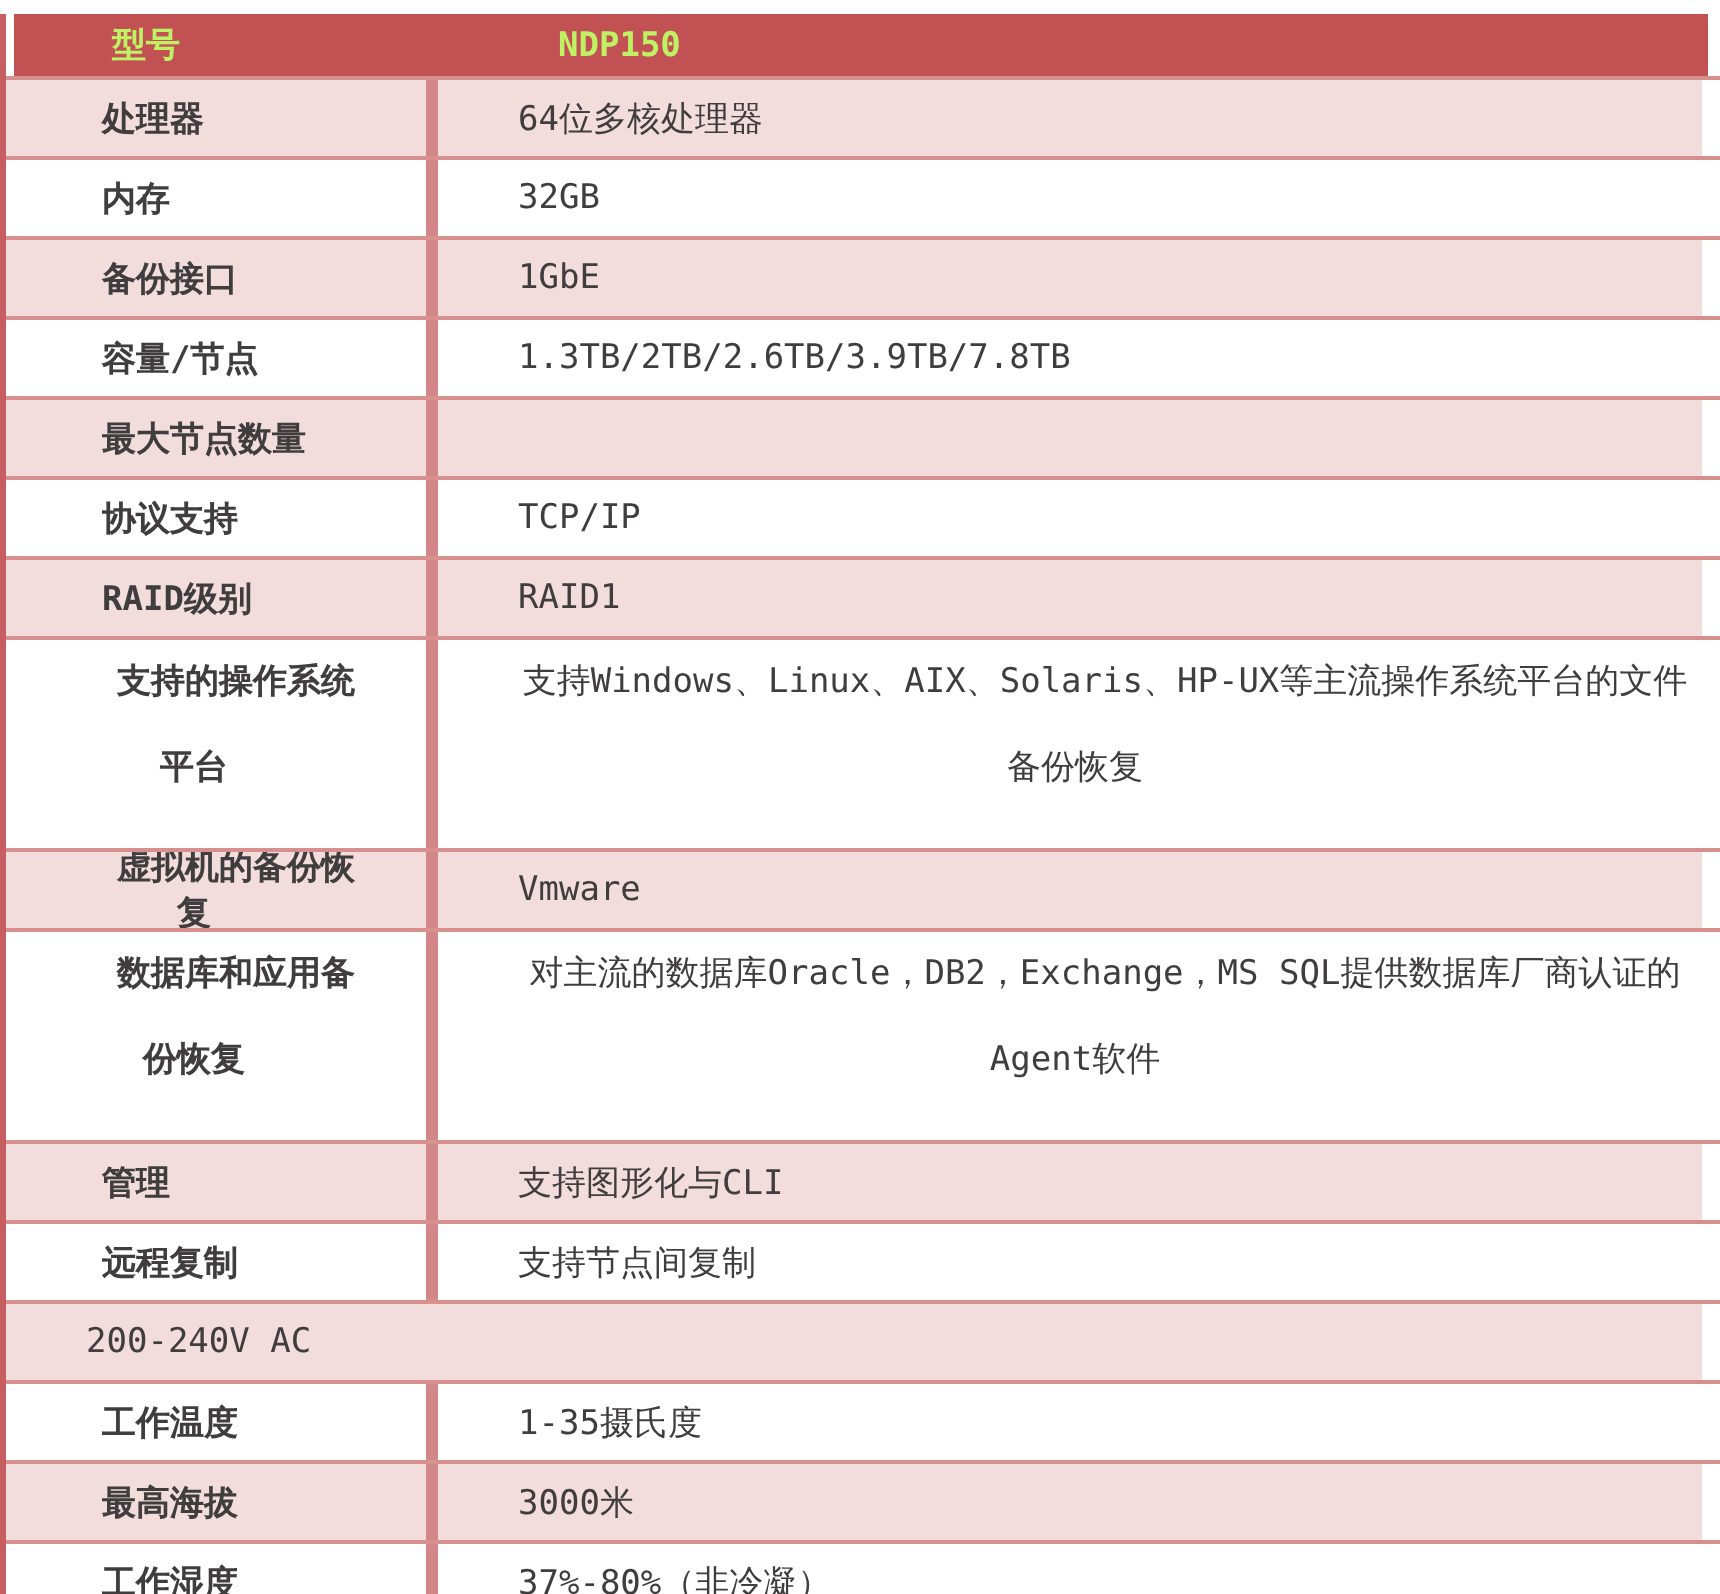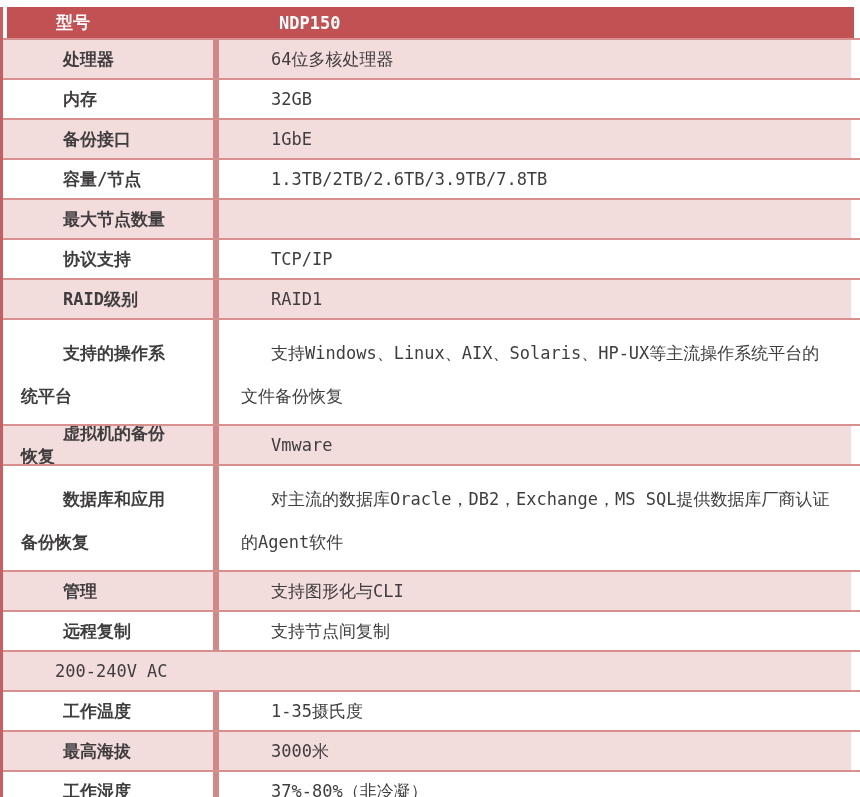--- a/index.html
+++ b/index.html
@@ -22,21 +22,21 @@
     box-sizing:border-box;
     margin-top:7px;
     margin-left:4px;
     margin-right:6px;
     height:31px;
     background:#C15153;
     display:flex;
     align-items:center;
     font-weight:bold;
     font-size:17px;
-    color:#ffffff;
+    color:#bef264;
   }
   .h-cell{box-sizing:border-box;}
   .h-cell.left{width:212px;padding-left:49px;}
   .h-cell.right{flex:1;padding-left:60px;}
   
   .row{
     box-sizing:border-box;
     height:40px;
     border-top:2px solid #D8908F;
     display:flex;
@@ -46,21 +46,21 @@
   }
   .row.alt{--bg:#F2DCDC;}
   .row.tall{height:106px;}
   .cell{
     box-sizing:border-box;
     display:flex;
     align-items:center;
     font-size:17px;
     overflow:hidden;
   }
-  .cell p{margin:12px;}
+  .cell p{margin:0;text-align:center;}
   .cell.label{
     width:216px;
     border-right:6px solid #D28789;
     font-weight:bold;
   }
   .cell.label p{
     padding-left:6px;
     padding-right:28px;
     text-indent:42px;
   }

